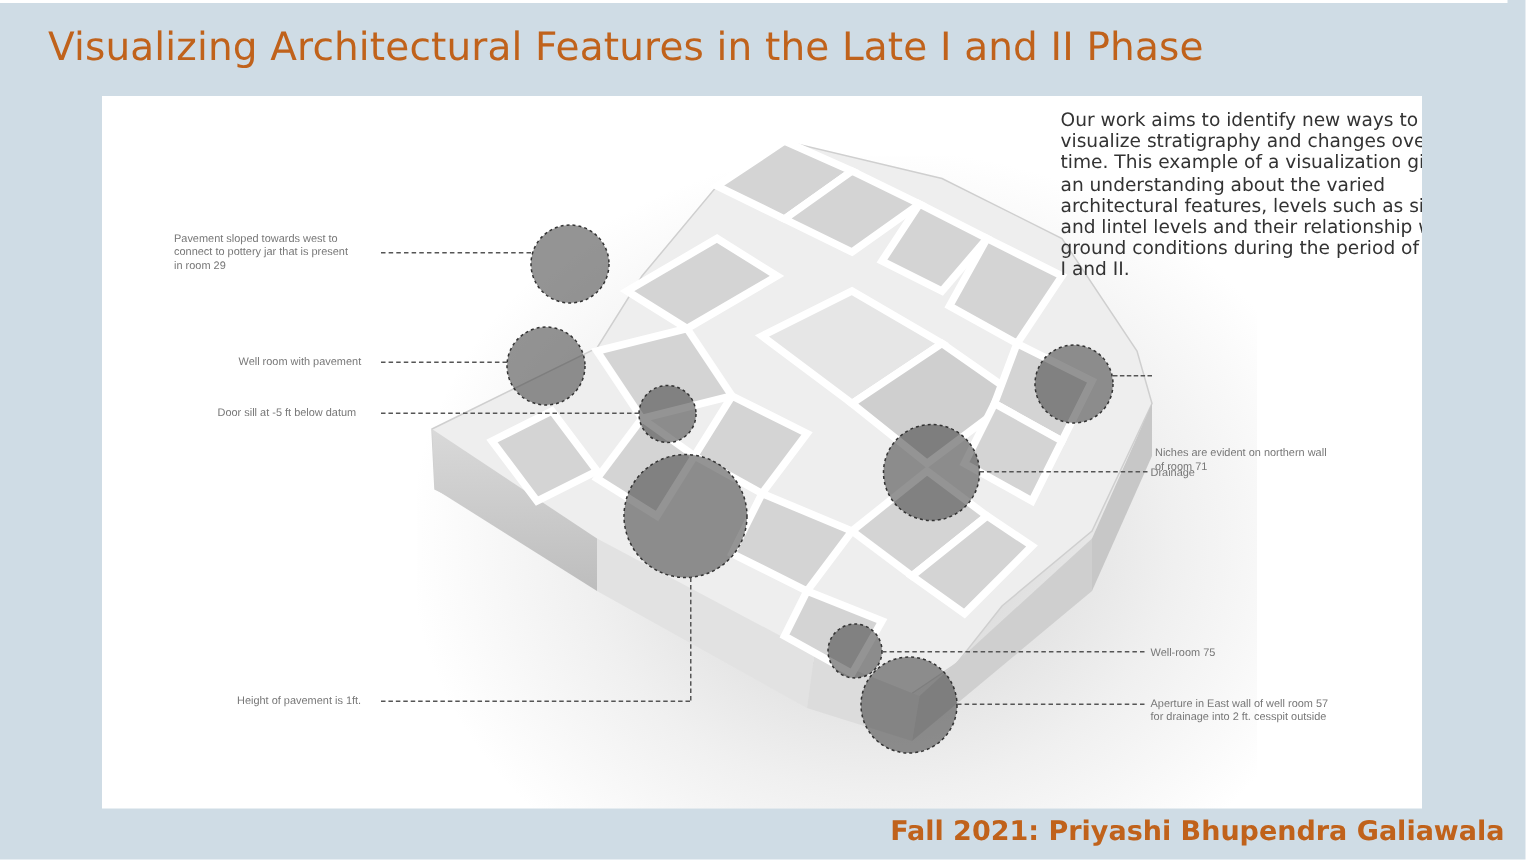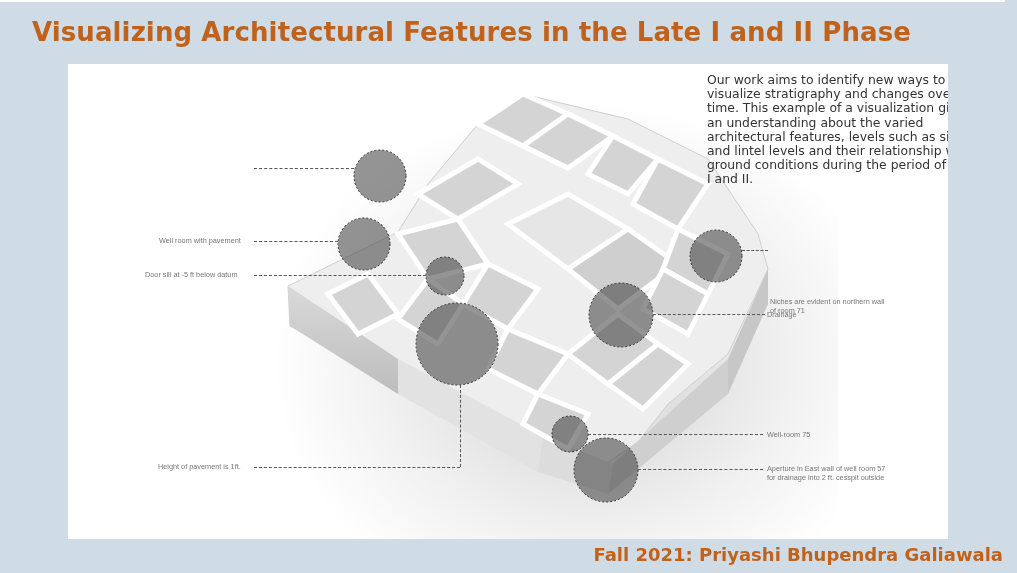--- a/index.html
+++ b/index.html
@@ -1,19 +1,19 @@
 <!DOCTYPE html>
 <html><head>
 <meta charset="utf-8">
 <style>
   * { box-sizing: border-box; margin: 0; padding: 0; }
   html, body { width: 1017px; height: 573px; overflow: hidden; }
   body { background: #cfdce5; font-family: "DejaVu Sans", sans-serif; position: relative; }
   .top-strip { position: absolute; left: 0; top: 0; width: 1005px; height: 2px; background: #ffffff; }
-  .title { position: absolute; left: 32px; top: 17px; font-size: 26px; font-weight: bold; color: #c0621b; letter-spacing: 0.1px; white-space: nowrap; }
+  .title { position: absolute; left: 32px; top: 17px; font-size: 26px; font-weight: normal; color: #c0621b; letter-spacing: 0.1px; white-space: nowrap; }
   .panel { position: absolute; left: 68px; top: 64px; width: 880px; height: 475px; background: #ffffff; overflow: hidden; }
   .shadow-glow { position: absolute; left: 210px; top: 40px; width: 560px; height: 470px;
     background: radial-gradient(ellipse at 55% 55%, rgba(120,120,120,0.35) 0%, rgba(170,170,170,0.18) 45%, rgba(255,255,255,0) 72%); }
   .desc { position: absolute; left: 639px; top: 9px; width: 275px; font-size: 12.4px; line-height: 14.2px; color: #333333; }
   .annot { position: absolute; font-family: "Liberation Sans", sans-serif; font-size: 7.3px; line-height: 9px; color: #777777; white-space: nowrap; }
   .lead { position: absolute; border-top: 1px dashed #555555; height: 0; }
   .vlead { position: absolute; border-left: 1px dashed #555555; width: 0; }
   .model { position: absolute; left: 0; top: 0; width: 880px; height: 475px; }
   .legend { position: absolute; left: 12px; top: 429px; width: 470px; height: 38px; border: 2px dashed #4a5e78; }
   .legend .lbl { position: absolute; top: 9px; font-size: 13.5px; color: #111111; font-family: "Liberation Sans", sans-serif; }
@@ -85,20 +85,25 @@
       <circle cx="389" cy="280" r="41"></circle>
       <circle cx="648" cy="192" r="26"></circle>
       <circle cx="553" cy="251" r="32"></circle>
       <circle cx="502" cy="370" r="18"></circle>
       <circle cx="538" cy="406" r="32"></circle>
     </g>
   </svg>
 
   <div class="desc">Our work aims to identify new ways to visualize stratigraphy and changes over time. This example of a visualization gives an understanding about the varied architectural features, levels such as sill and lintel levels and their relationship with ground conditions during the period of Late I and II.</div>
 
+  <div class="annot" style="left:48px; top:90px;">
+    <div>Pavement sloped towards west to</div>
+    <div>connect to pottery jar that is present</div>
+    <div>in room 29</div>
+  </div>
   <div class="lead" style="left:186px; top:104px; width:100px;"></div>
 
   <div class="annot" style="left:91px; top:172px;text-align:right;">Well room with pavement</div>
   <div class="lead" style="left:186px; top:177px; width:84px;"></div>
 
   <div class="annot" style="left:77px; top:206px;">Door sill at -5 ft below datum</div>
   <div class="lead" style="left:186px; top:211px; width:172px;"></div>
 
   <div class="annot" style="left:90px; top:398px;">Height of pavement is 1ft.</div>
   <div class="lead" style="left:186px; top:403px; width:206px;"></div>

